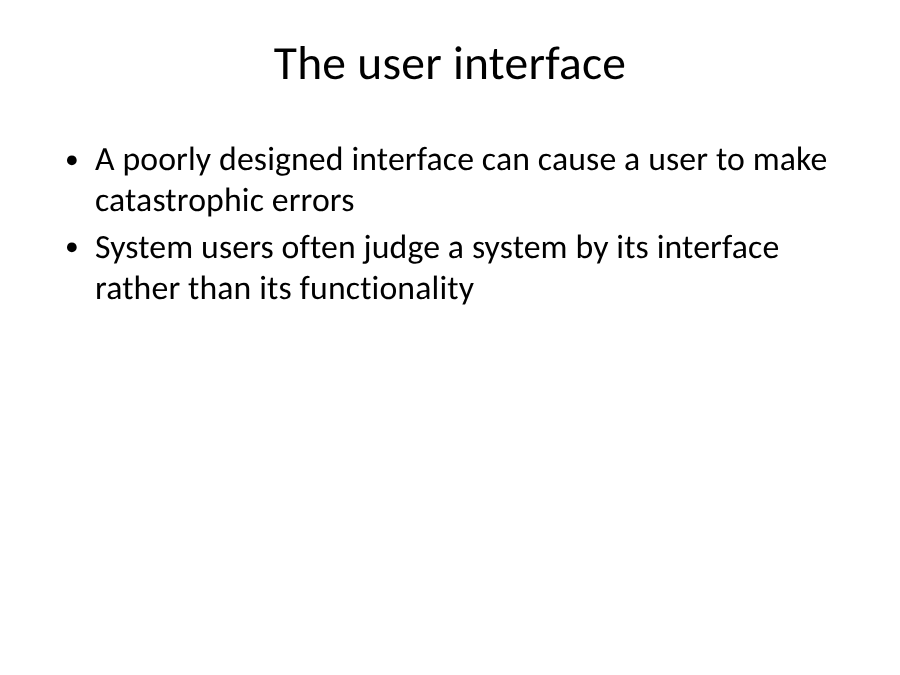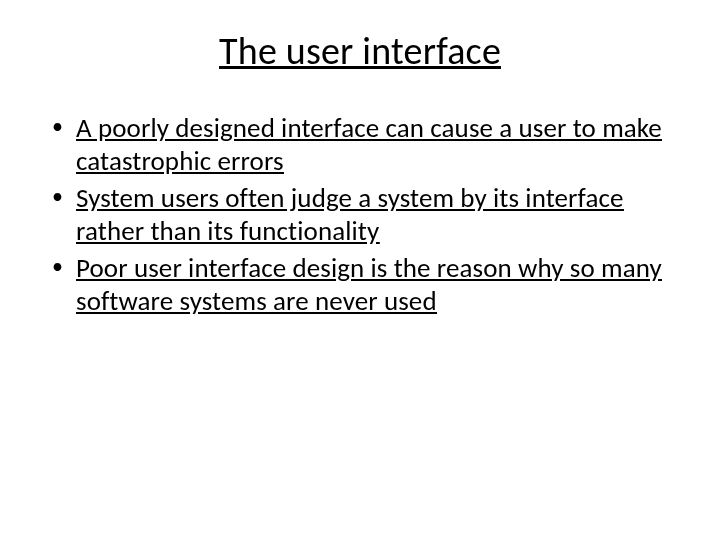--- a/index.html
+++ b/index.html
@@ -1,15 +1,15 @@
 <!DOCTYPE html>
 <html><head>
   <meta charset="utf-8">
   <style>
-    * { margin: 0; padding: 0; box-sizing: border-box; text-decoration: underline; }
+    * { margin: 0; padding: 0; box-sizing: border-box; }
     body {
       width: 720px;
       height: 540px;
       background: #fff;
       font-family: Calibri, "Segoe UI", Arial, sans-serif;
       color: #000;
       overflow: hidden;
     }
     .slide {
       width: 100%;
@@ -45,15 +45,14 @@
     }
   </style>
 </head>
 <body>
 
 <div class="slide">
   <h1 class="title">The user interface</h1>
   <ul class="bullets">
     <li>A poorly designed interface can cause a user to make catastrophic errors</li>
     <li>System users often judge a system by its interface rather than its functionality</li>
-    <li>Poor user interface design is the reason why so many software systems are never used</li>
   </ul>
 </div>
 
 </body></html>

